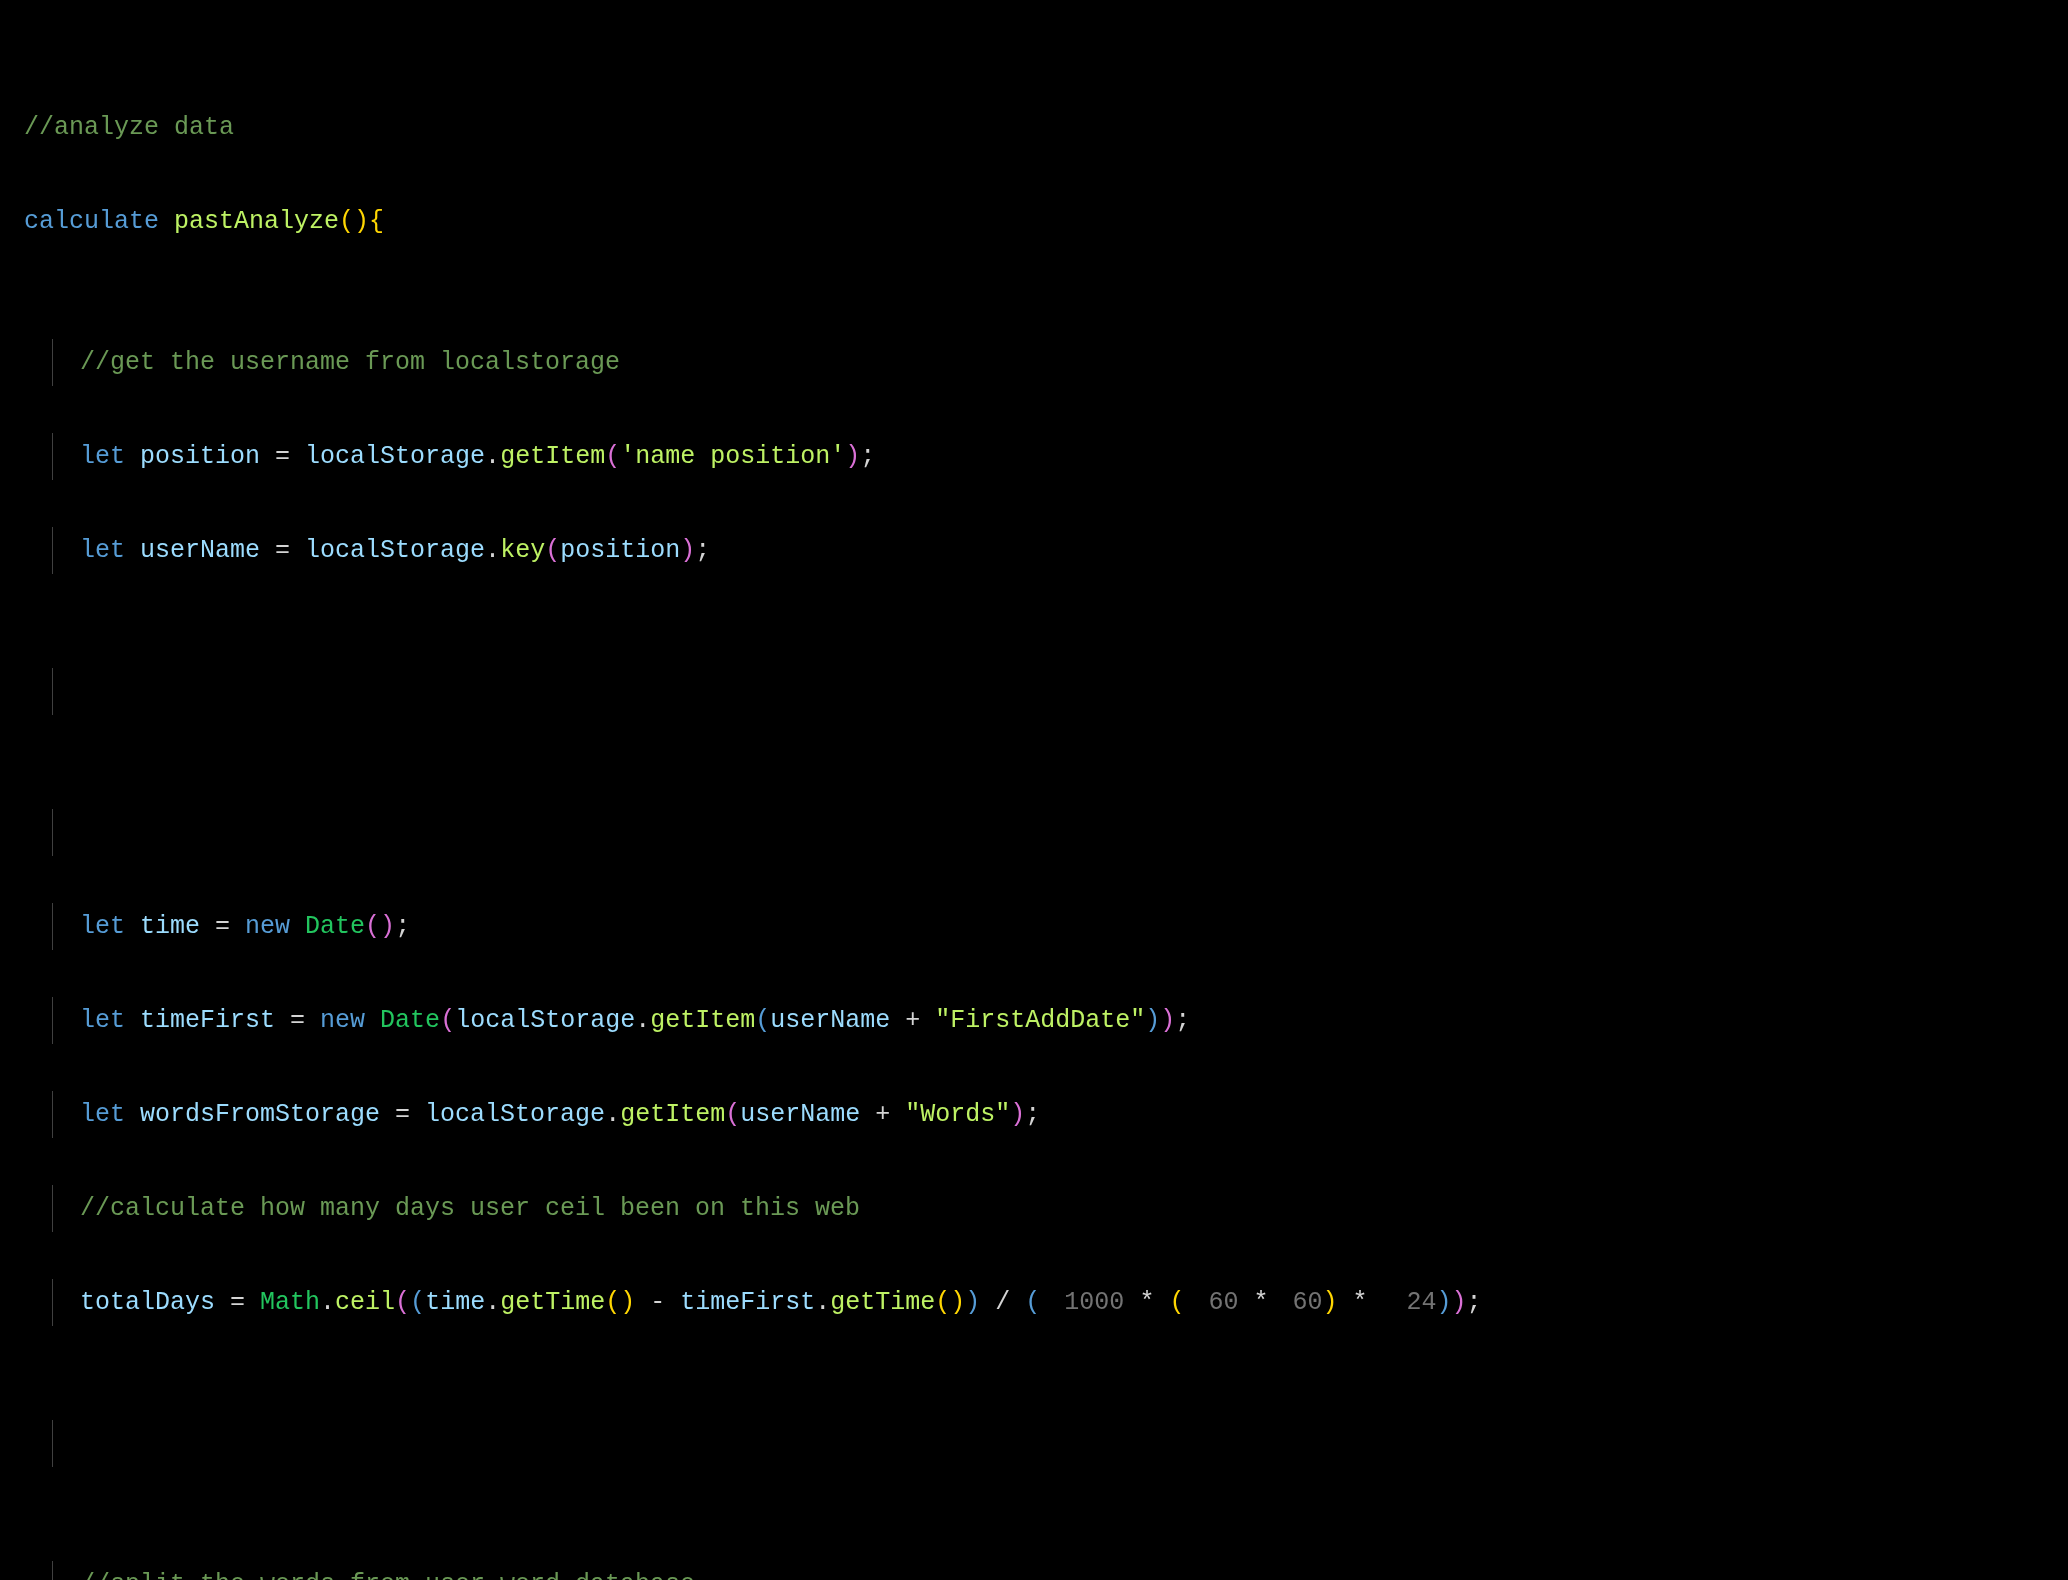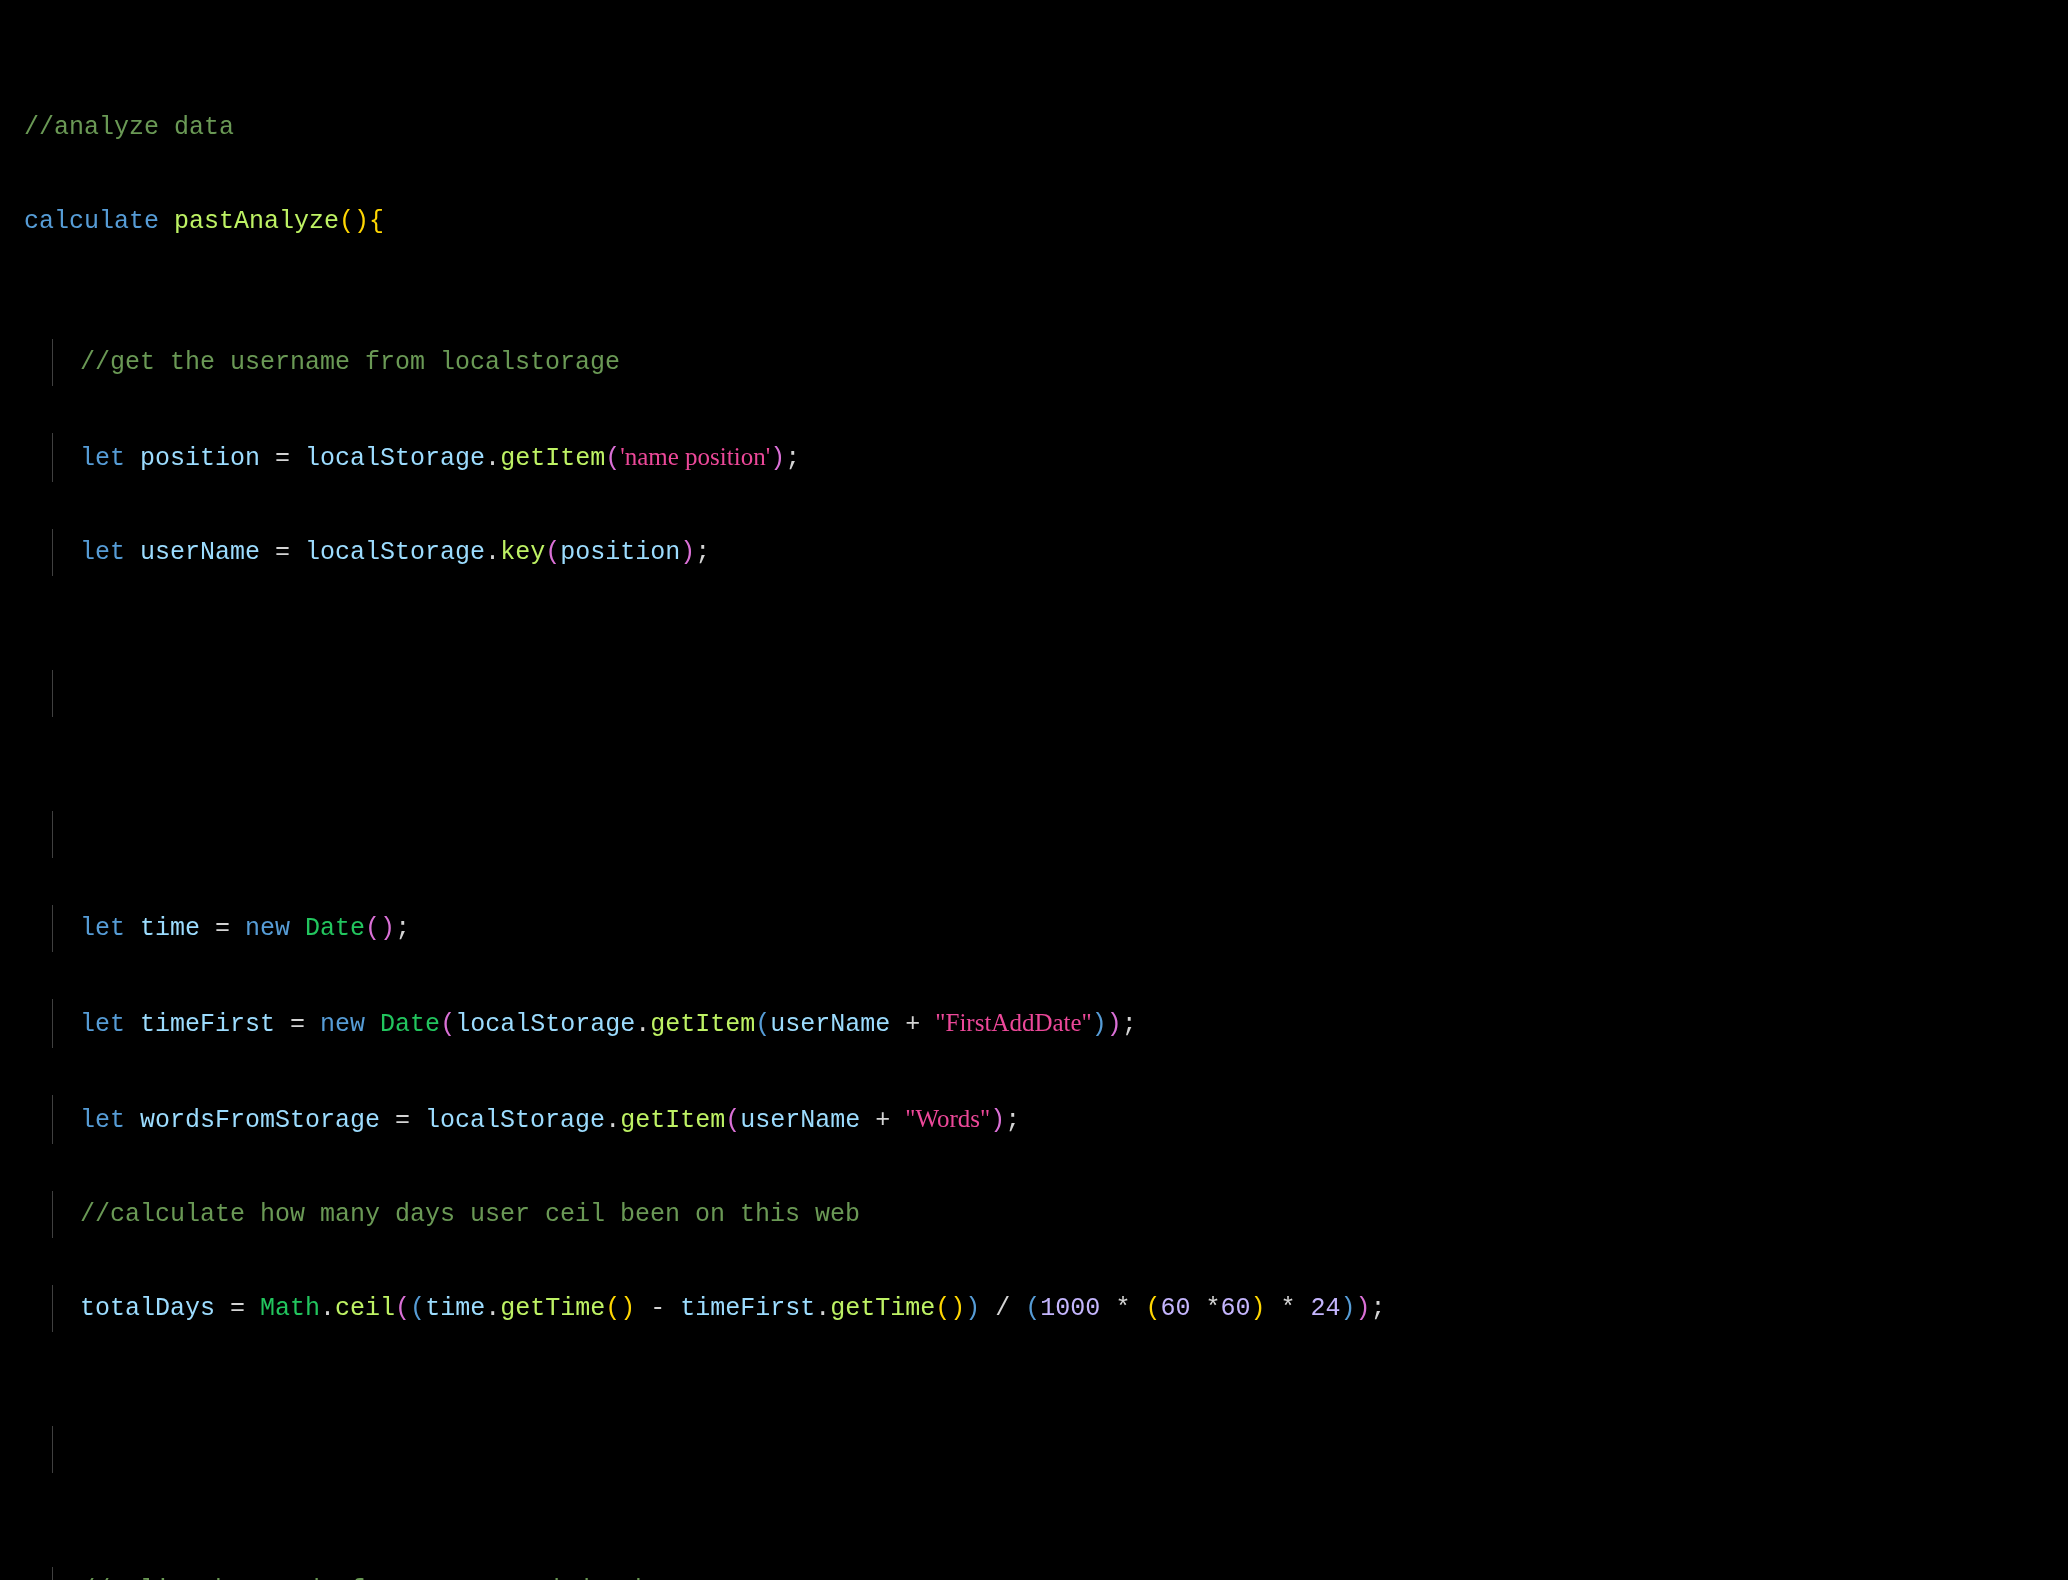--- a/index.html
+++ b/index.html
@@ -30,22 +30,22 @@
     bottom: 0;
     width: 1px;
     background: #404040;
   }
   
   .comment  { color: #6a9955; }
   .keyword  { color: #569cd6; }  
   .funcname { color: #bef264; }
   .ident    { color: #9cdcfe; }
   .classnm  { color: #22c55e; }
-  .string   { color: #ec4899; font-family: Liberation Serif, serif; }
-  .number   { color: #c4b5fd; }
+  .string   { color: #bef264; }
+  .number   { color: #737373; margin-left: 24px; }
   .punct    { color: #d4d4d4; }
   .brace-y  { color: #ffd602; }
   .brace-p  { color: #da70d6; }
   .brace-b  { color: #569cd6; }
   
   .i1 { padding-left: 56px; }
 </style>
 </head>
 <body>
 

